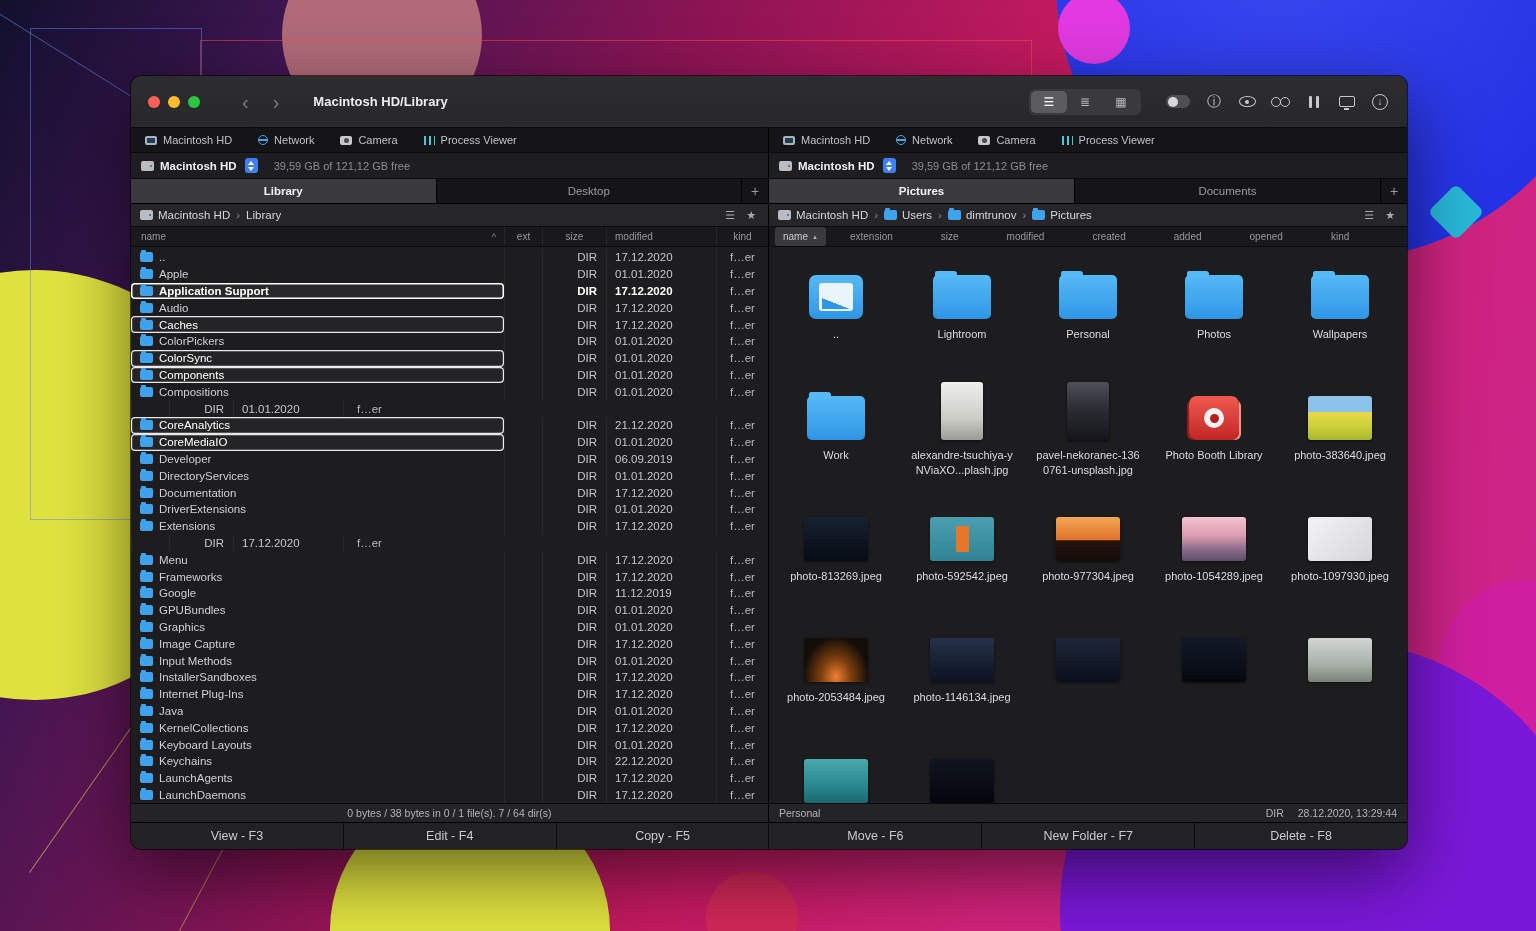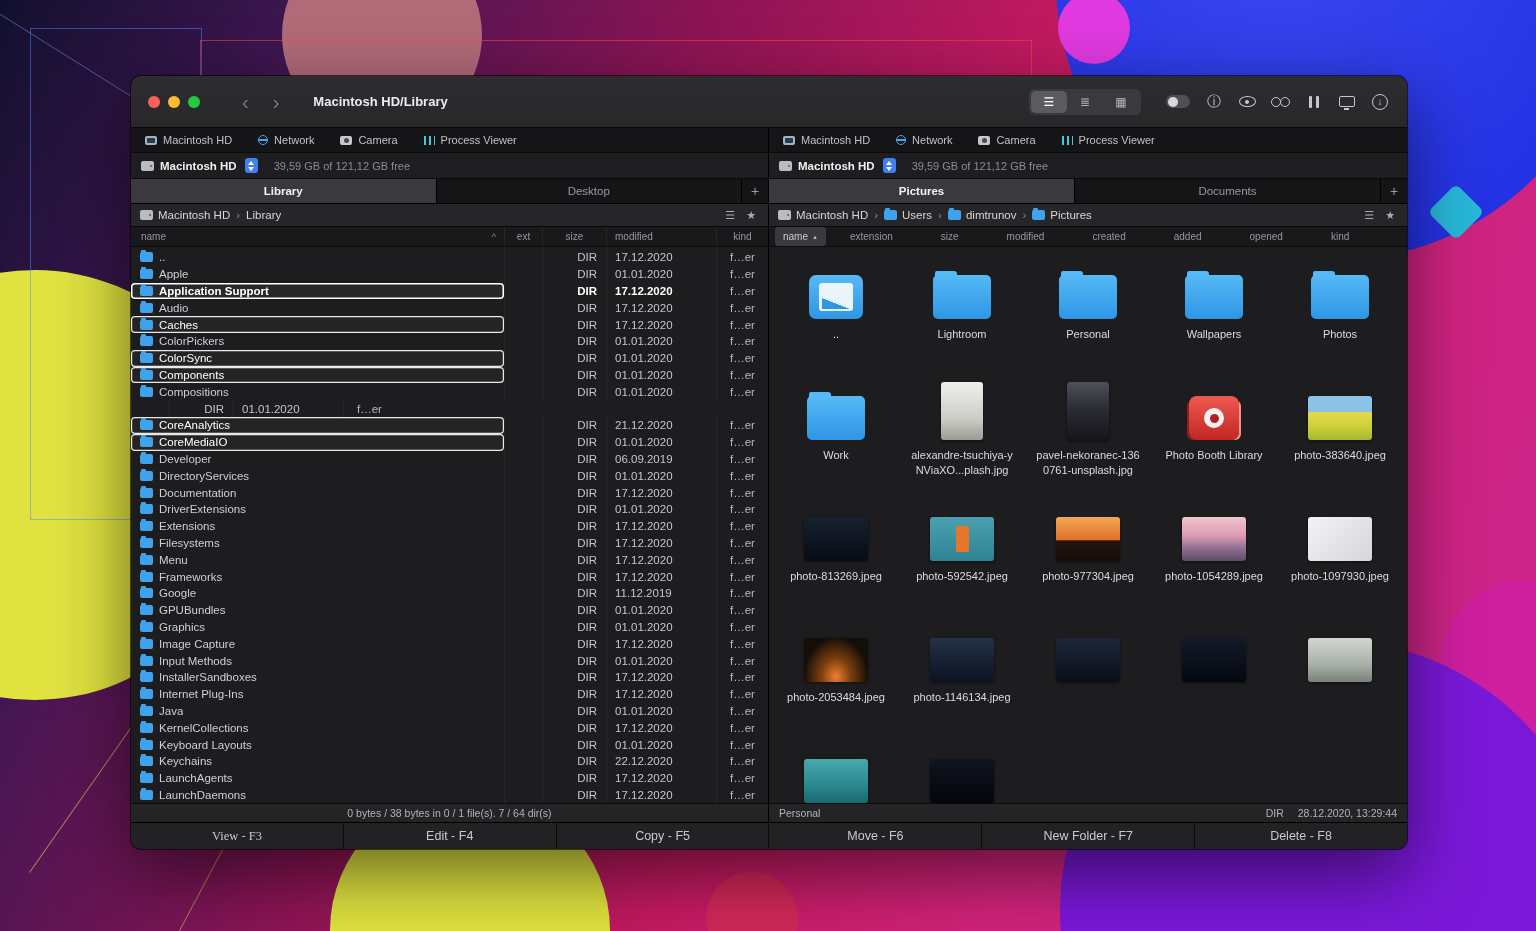--- a/index.html
+++ b/index.html
@@ -180,21 +180,21 @@
   .t-starry2 { background:linear-gradient(180deg,#1d2738,#0a0e1a); }
   .t-night2  { background:linear-gradient(180deg,#131928,#05080e); }
   .t-fog     { background:linear-gradient(180deg,#d2d6d2 0%,#a8b0a8 60%,#798179 100%); }
   .t-sea     { background:linear-gradient(180deg,#49a9ad 0%,#2a8890 60%,#1a6870 100%); }
   .t-dark2   { background:linear-gradient(180deg,#10141e,#04060c); }
 
   
   .fnbar { height:27px; background:#222224; display:flex; flex:0 0 auto; border-top:1px solid #000; }
   .fnbtn { flex:1; border:none; border-left:1px solid #0a0a0a; background:transparent; color:#cacace;
            font-size:12.5px; font-family:"Liberation Sans",sans-serif; }
-  .fnbtn:first-child { border-left:none;font-family:Liberation Serif, serif; }
+  .fnbtn:first-child { border-left:none; }
 </style>
 </head>
 <body>
 
 <div class="bg">
   <div class="sh sh-yellow"></div>
   <div class="sh sh-yellow2"></div>
   <div class="sh sh-mauve"></div>
   <div class="sh sh-blue"></div>
   <div class="sh sh-pinkdot"></div>
@@ -467,24 +467,20 @@
     <span class="cell c-name">
       <span class="mi mi-folder"></span>
       <span class="nm">Extensions</span>
     </span>
     <span class="cell c-ext"></span>
     <span class="cell c-size">DIR</span>
     <span class="cell c-mod">17.12.2020</span>
     <span class="cell c-kind">f…er</span>
   </div>
             <div class="frow">
-    <span class="cell c-name">
-      <span class="mi mi-folder"></span>
-      <span class="nm">Filesystems</span>
-    </span>
     <span class="cell c-ext"></span>
     <span class="cell c-size">DIR</span>
     <span class="cell c-mod">17.12.2020</span>
     <span class="cell c-kind">f…er</span>
   </div>
             <div class="frow">
     <span class="cell c-name">
       <span class="mi mi-folder"></span>
       <span class="nm">Menu</span>
     </span>
@@ -725,27 +721,27 @@
             <div class="gitem">
     <div class="gicon">
                 <div class="ibox gfolder"></div>
               </div>
     <div class="glabel">Personal</div>
   </div>
             <div class="gitem">
     <div class="gicon">
                 <div class="ibox gfolder"></div>
               </div>
+    <div class="glabel">Photos</div>
+  </div>
+            <div class="gitem">
+    <div class="gicon">
+                <div class="ibox gfolder"></div>
+              </div>
     <div class="glabel">Wallpapers</div>
-  </div>
-            <div class="gitem">
-    <div class="gicon">
-                <div class="ibox gfolder"></div>
-              </div>
-    <div class="glabel">Photos</div>
   </div>
             <div class="gitem">
     <div class="gicon">
                 <div class="ibox gfolder"></div>
               </div>
     <div class="glabel">Work</div>
   </div>
             <div class="gitem">
     <div class="gicon">
                 <div class="ibox gthumb t-portrait-light"></div>

